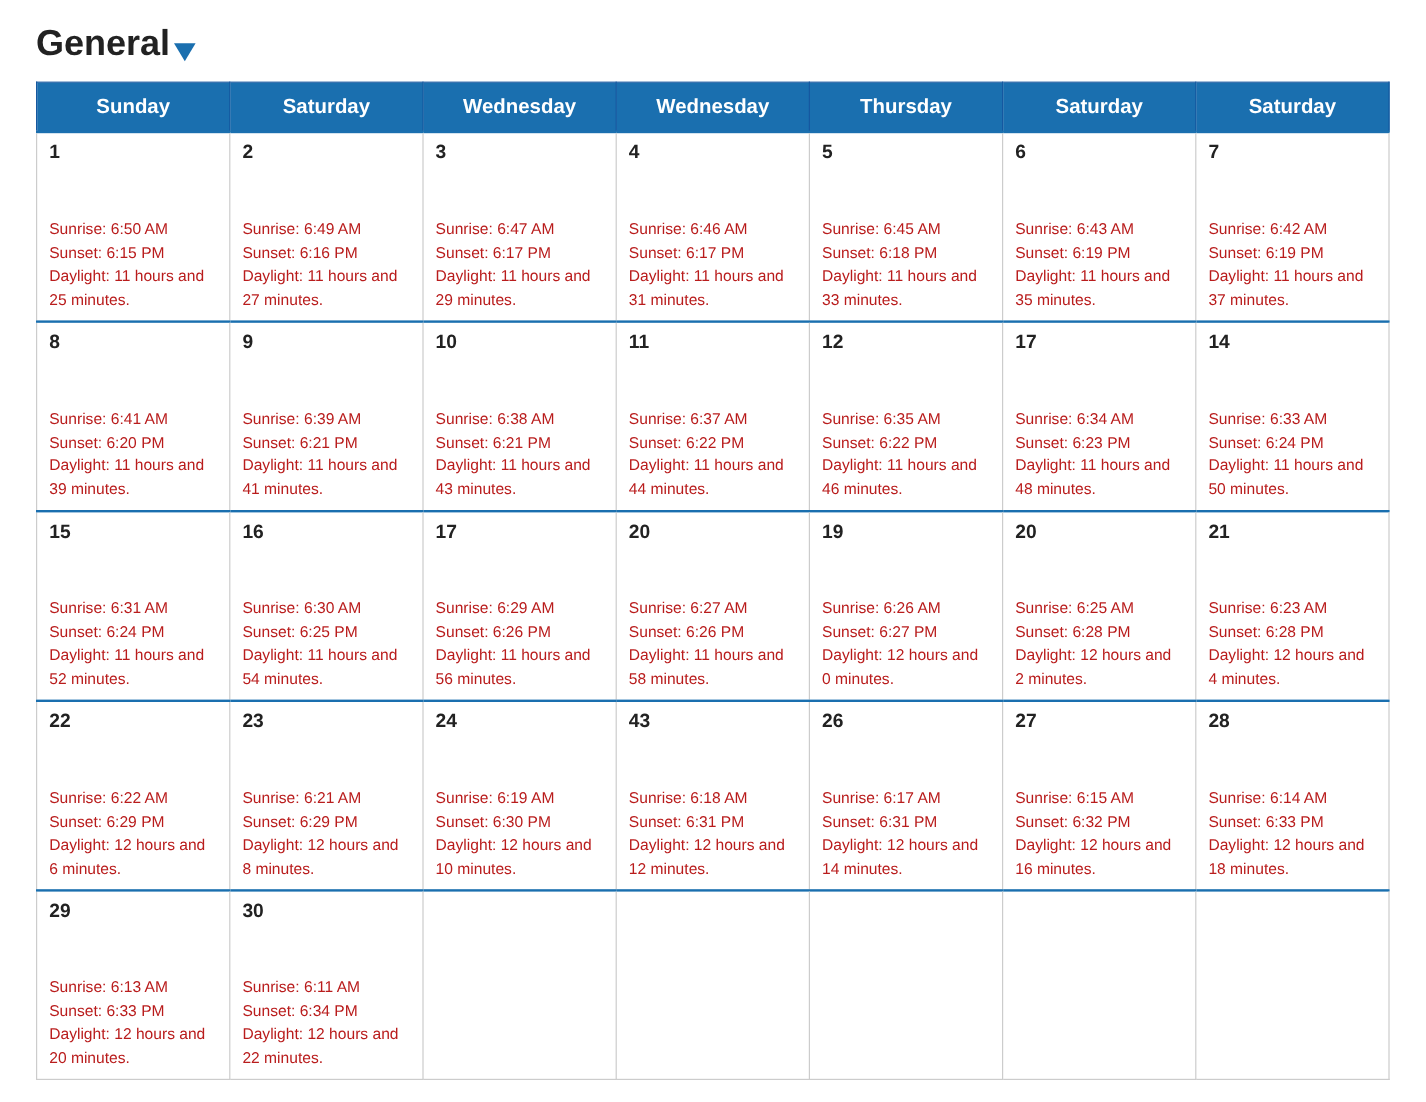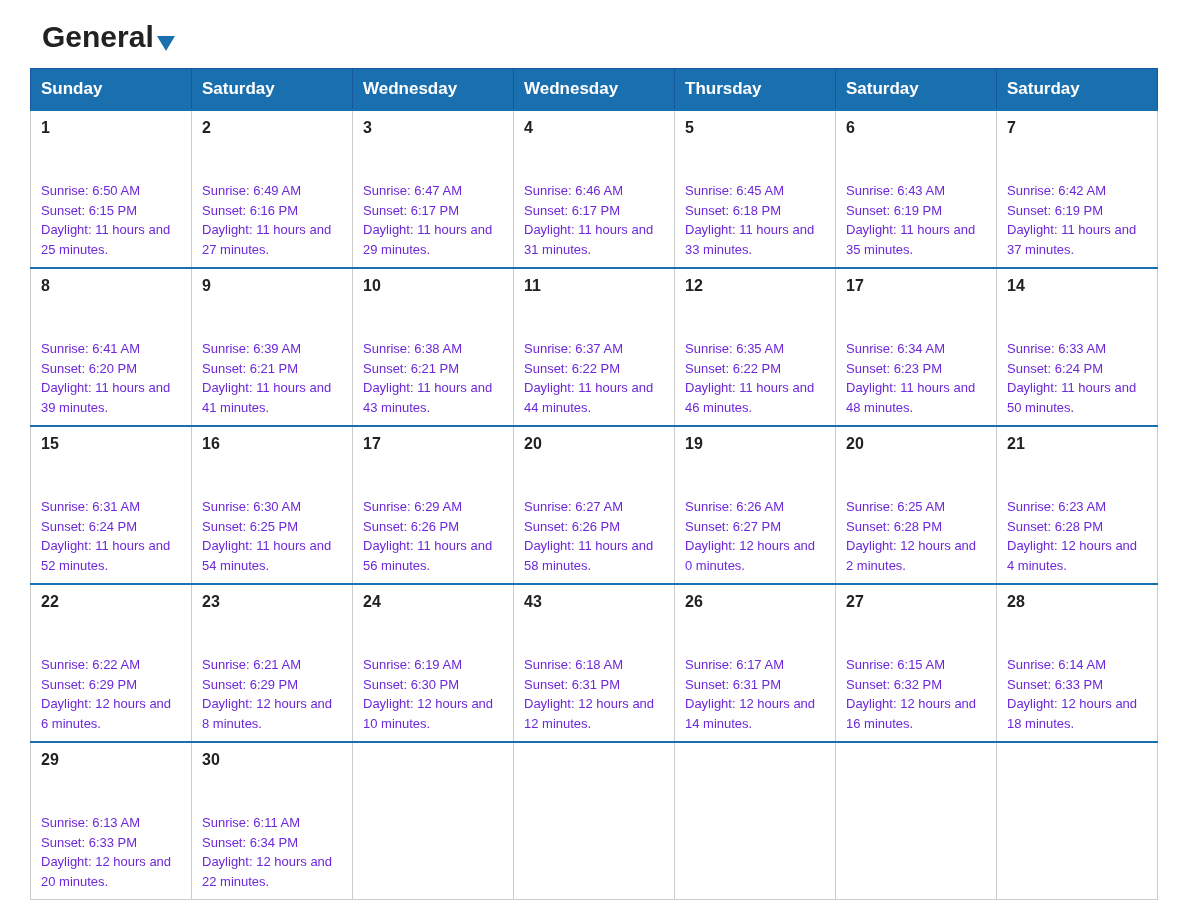--- a/index.html
+++ b/index.html
@@ -14,21 +14,20 @@
     .header {
       display: flex;
       justify-content: space-between;
       align-items: flex-start;
       margin-bottom: 18px;
     }
     .logo-area {
       display: flex;
       flex-direction: column;
       align-items: center;
-      margin-left: 12px;
     }
     .title-area {
       text-align: right;
     }
     .month-title {
       font-size: 52px;
       font-weight: bold;
       color: #222;
       line-height: 1.1;
     }
@@ -41,40 +40,40 @@
       width: 100%;
       border-collapse: collapse;
       border: 1px solid #ccc;
     }
     .calendar th {
       background: #1a6faf;
       color: #fff;
       font-size: 17px;
       font-weight: bold;
       padding: 10px 10px;
-      text-align: left;
+      text-align: center;
       border: 1px solid #1558a0;
     }
     .calendar td {
       vertical-align: top;
       border: 1px solid #ccc;
       padding: 8px 10px;
       width: calc(100% / 7);
       min-height: 110px;
       background: #fff;
     }
     .day-num {
       font-size: 16px;
       font-weight: bold;
       margin-bottom: 4px;
       color: #222;
     }
     .day-info {
       font-size: 13px;
-      color: #6d28d9;
+      color: #b91c1c;
       line-height: 1.5;
       margin-top: 44px;
     }
     .week-row td {
       border-top: 2px solid #1a6faf;
     }
     .empty-cell {
       background: #fff;
     }
   </style>

